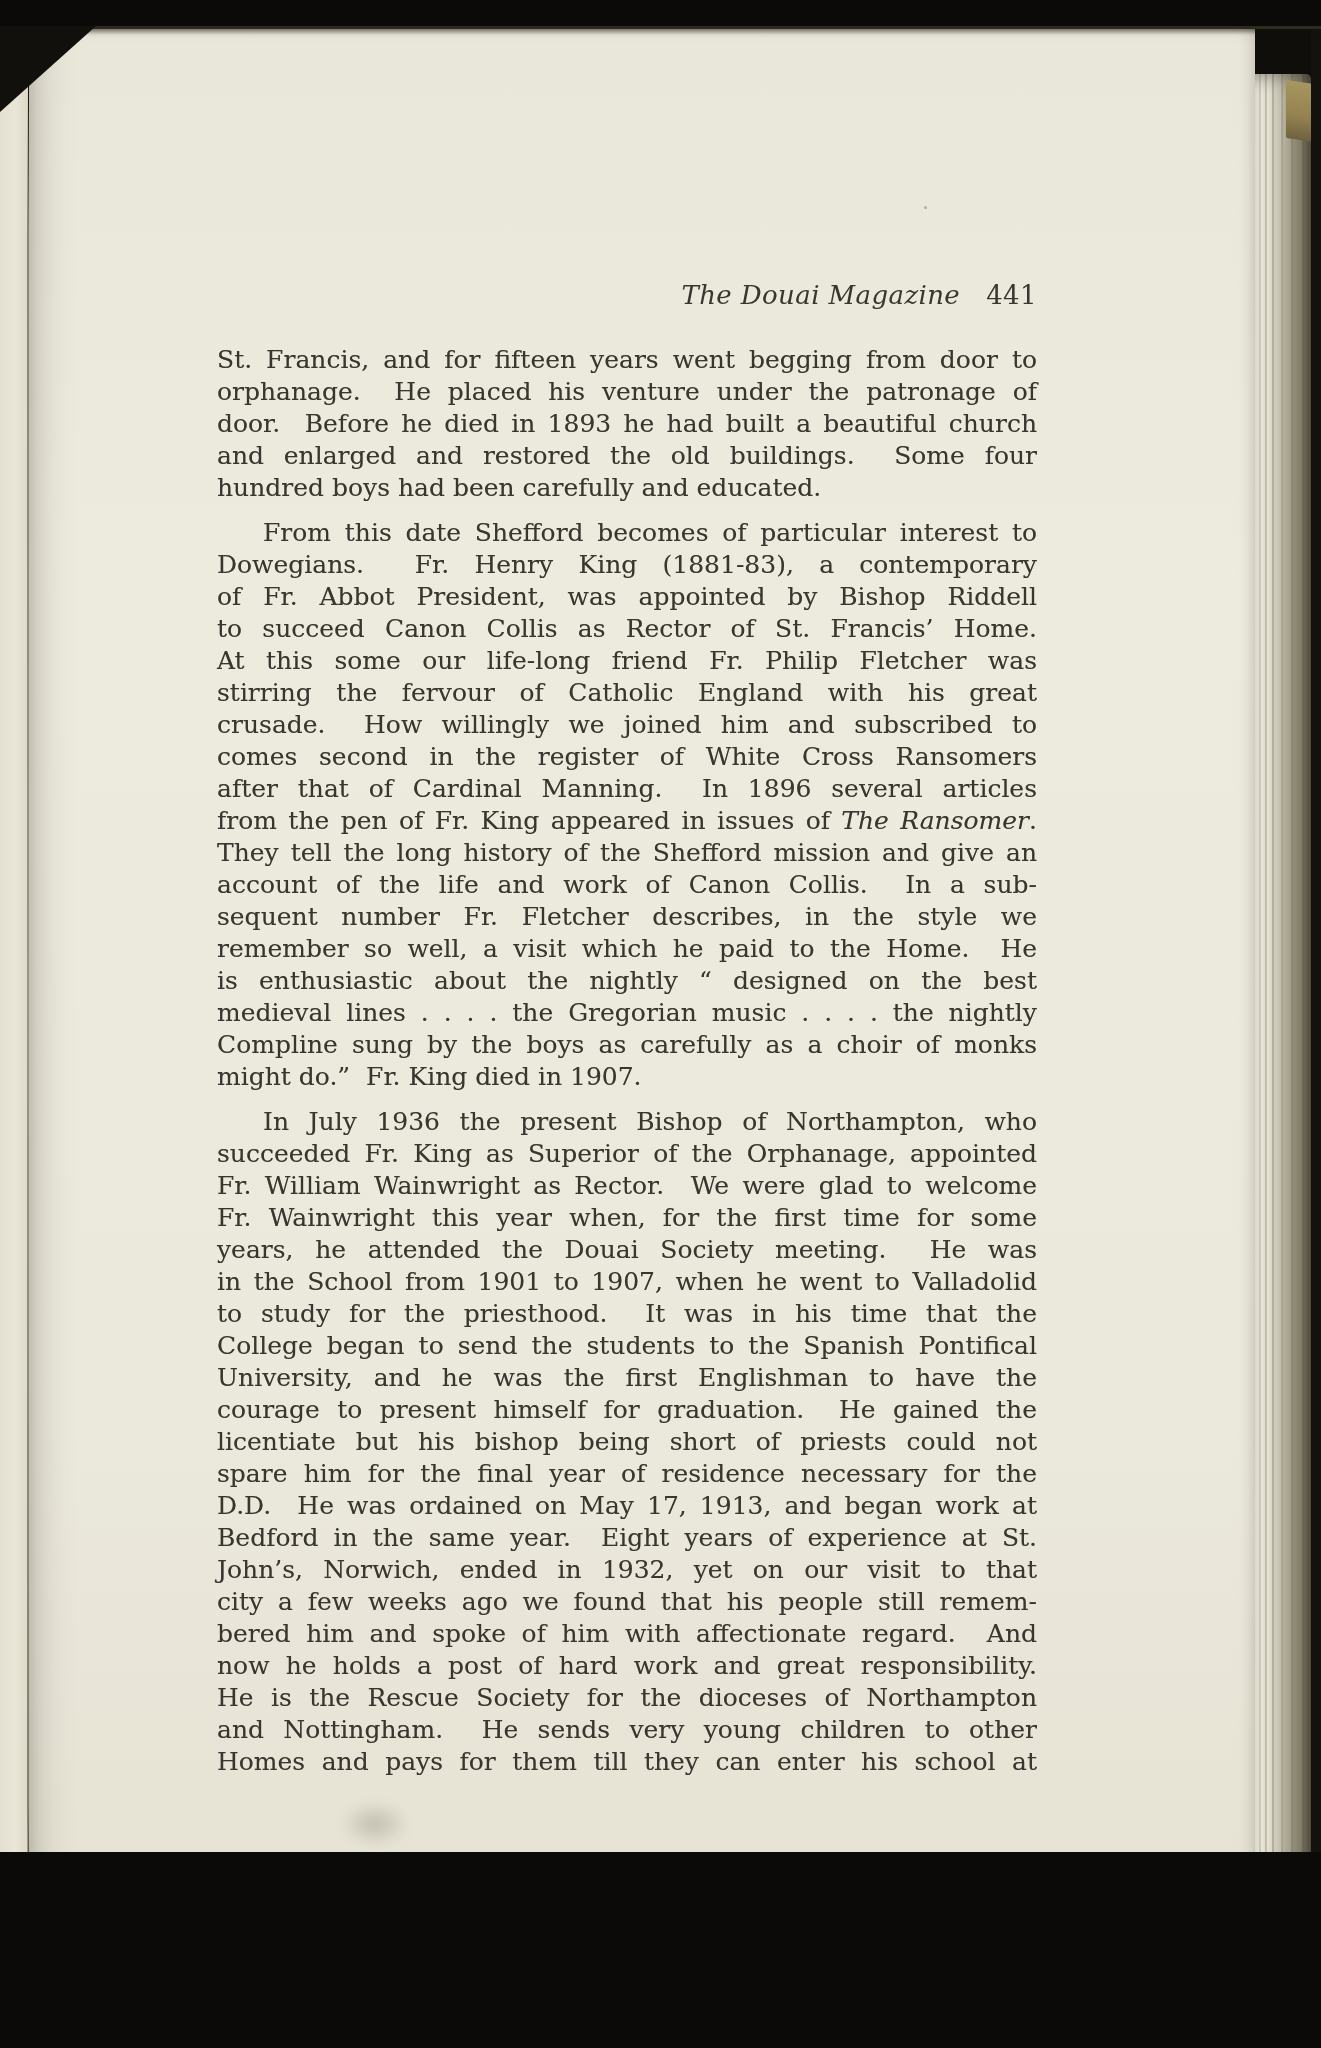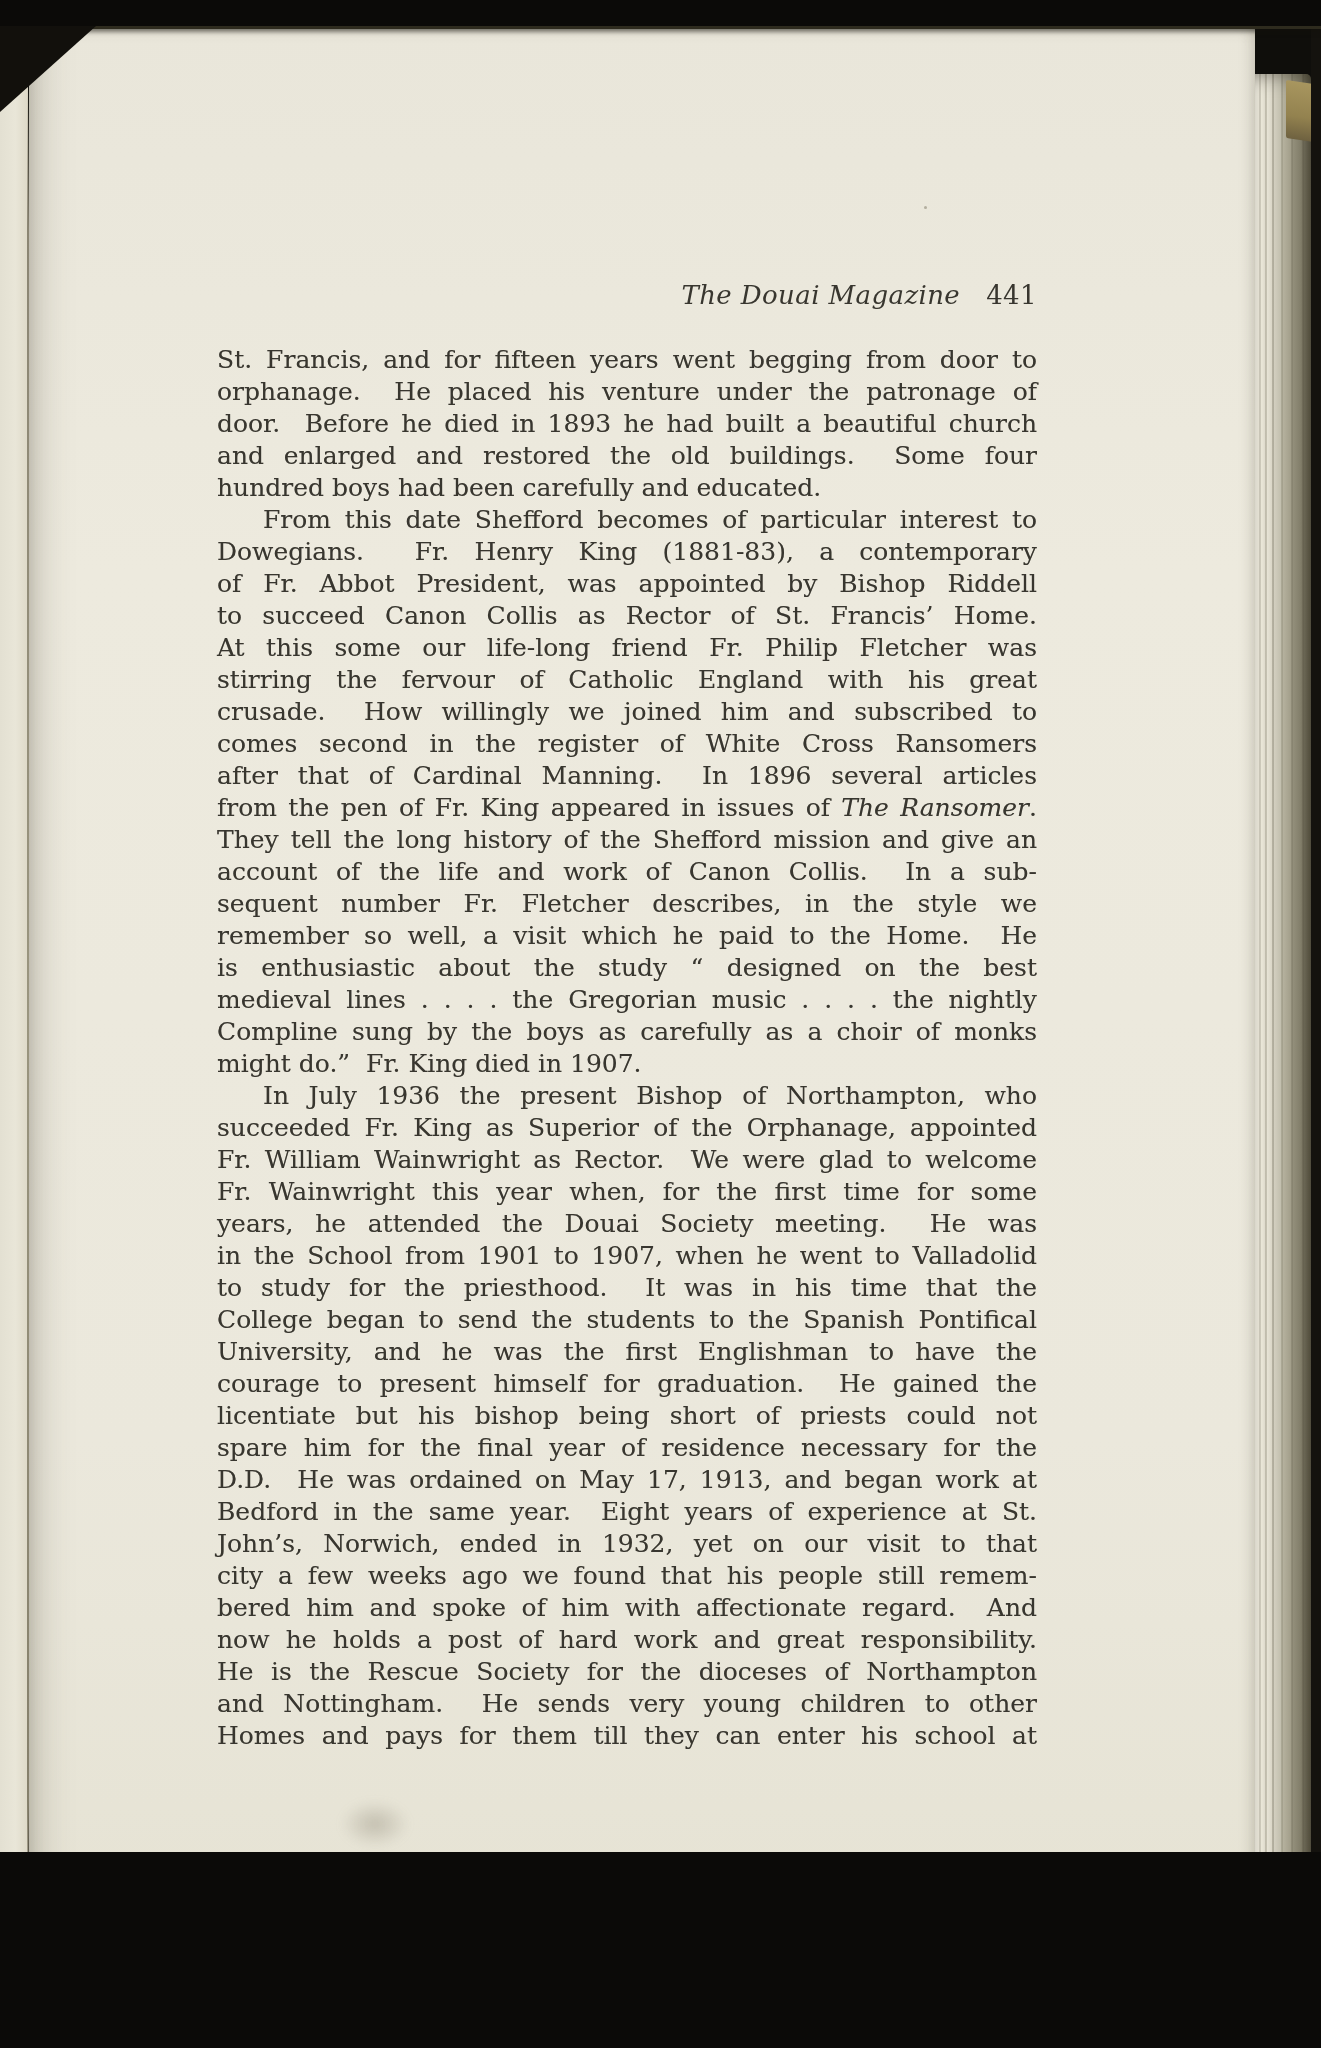--- a/index.html
+++ b/index.html
@@ -34,21 +34,21 @@
     letter-spacing:0.4px;
   }
   .page-header .it{font-style:italic;}
   .page-header .pgnum{margin-left:26px;font-style:normal;}
   .textblock{
     position:absolute;left:188px;top:322px;width:820px;
     font-size:25px;line-height:32px;color:var(--ink,#38362f);
     text-shadow:0 0 0.5px rgba(56,54,47,0.35);
   }
   .para{margin:0;}
-  .para.indent .line:first-child{text-indent:46px;}
+  .para.indent .line:first-child{text-indent:46px;margin-top:13px;}
   .line{text-align:justify;text-align-last:justify;}
   .line.lastline{text-align-last:auto;}
   .it{font-style:italic;}
   
   .page-stack{
     position:absolute;left:1255px;top:74px;width:56px;height:1886px;
     border-radius:0 5px 6px 0;
     background:repeating-linear-gradient(90deg,
       #edeadd 0px,#edeadd 4px,#b4b09f 5px,
       #f0edde 6px,#e0dcce 10px,#a19d8b 11px,
@@ -123,21 +123,21 @@
           <div class="line"><span>At this some our life-long friend Fr. Philip Fletcher was</span></div>
           <div class="line"><span>stirring the fervour of Catholic England with his great</span></div>
           <div class="line"><span>crusade.&nbsp; How willingly we joined him and subscribed to</span></div>
           <div class="line"><span>comes second in the register of White Cross Ransomers</span></div>
           <div class="line"><span>after that of Cardinal Manning.&nbsp; In 1896 several articles</span></div>
           <div class="line"><span>from the pen of Fr. King appeared in issues of </span><span class="it">The Ransomer</span><span>.</span></div>
           <div class="line"><span>They tell the long history of the Shefford mission and give an</span></div>
           <div class="line"><span>account of the life and work of Canon Collis.&nbsp; In a sub-</span></div>
           <div class="line"><span>sequent number Fr. Fletcher describes, in the style we</span></div>
           <div class="line"><span>remember so well, a visit which he paid to the Home.&nbsp; He</span></div>
-          <div class="line"><span>is enthusiastic about the study “ designed on the best</span></div>
+          <div class="line"><span>is enthusiastic about the nightly “ designed on the best</span></div>
           <div class="line"><span>medieval lines . . . . the Gregorian music . . . . the nightly</span></div>
           <div class="line"><span>Compline sung by the boys as carefully as a choir of monks</span></div>
           <div class="line lastline"><span>might do.”&nbsp; Fr. King died in 1907.</span></div>
         </div>
         <div class="para indent">
           <div class="line"><span>In July 1936 the present Bishop of Northampton, who</span></div>
           <div class="line"><span>succeeded Fr. King as Superior of the Orphanage, appointed</span></div>
           <div class="line"><span>Fr. William Wainwright as Rector.&nbsp; We were glad to welcome</span></div>
           <div class="line"><span>Fr. Wainwright this year when, for the first time for some</span></div>
           <div class="line"><span>years, he attended the Douai Society meeting.&nbsp; He was</span></div>

